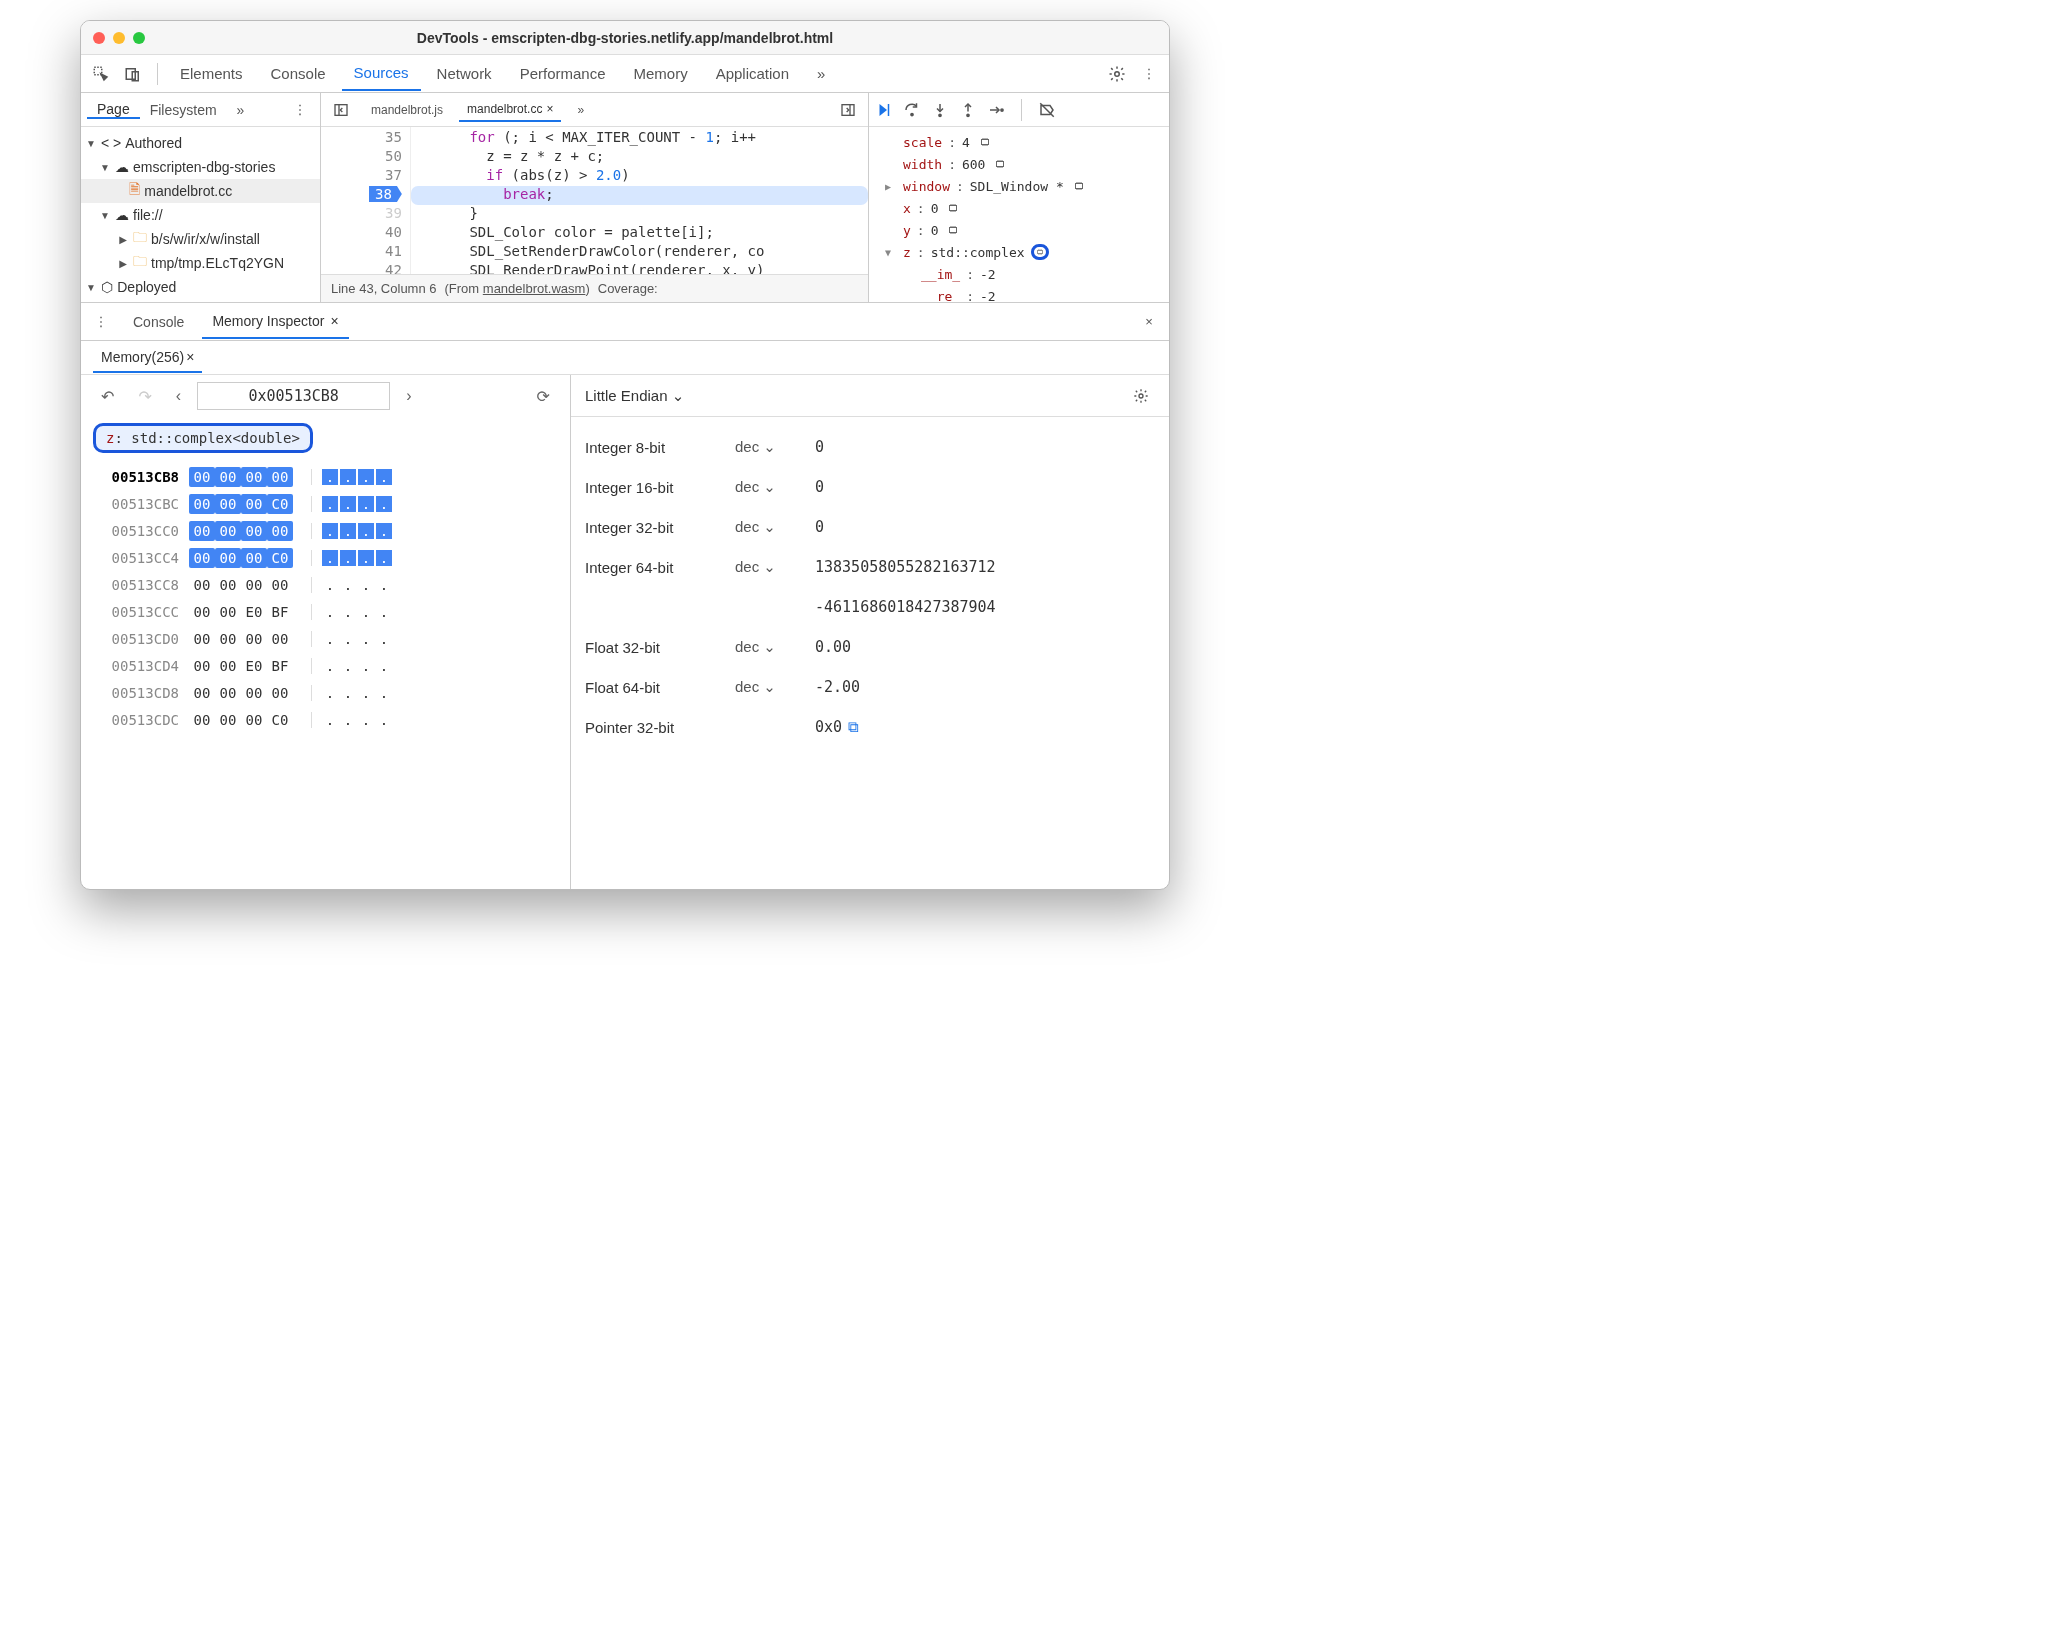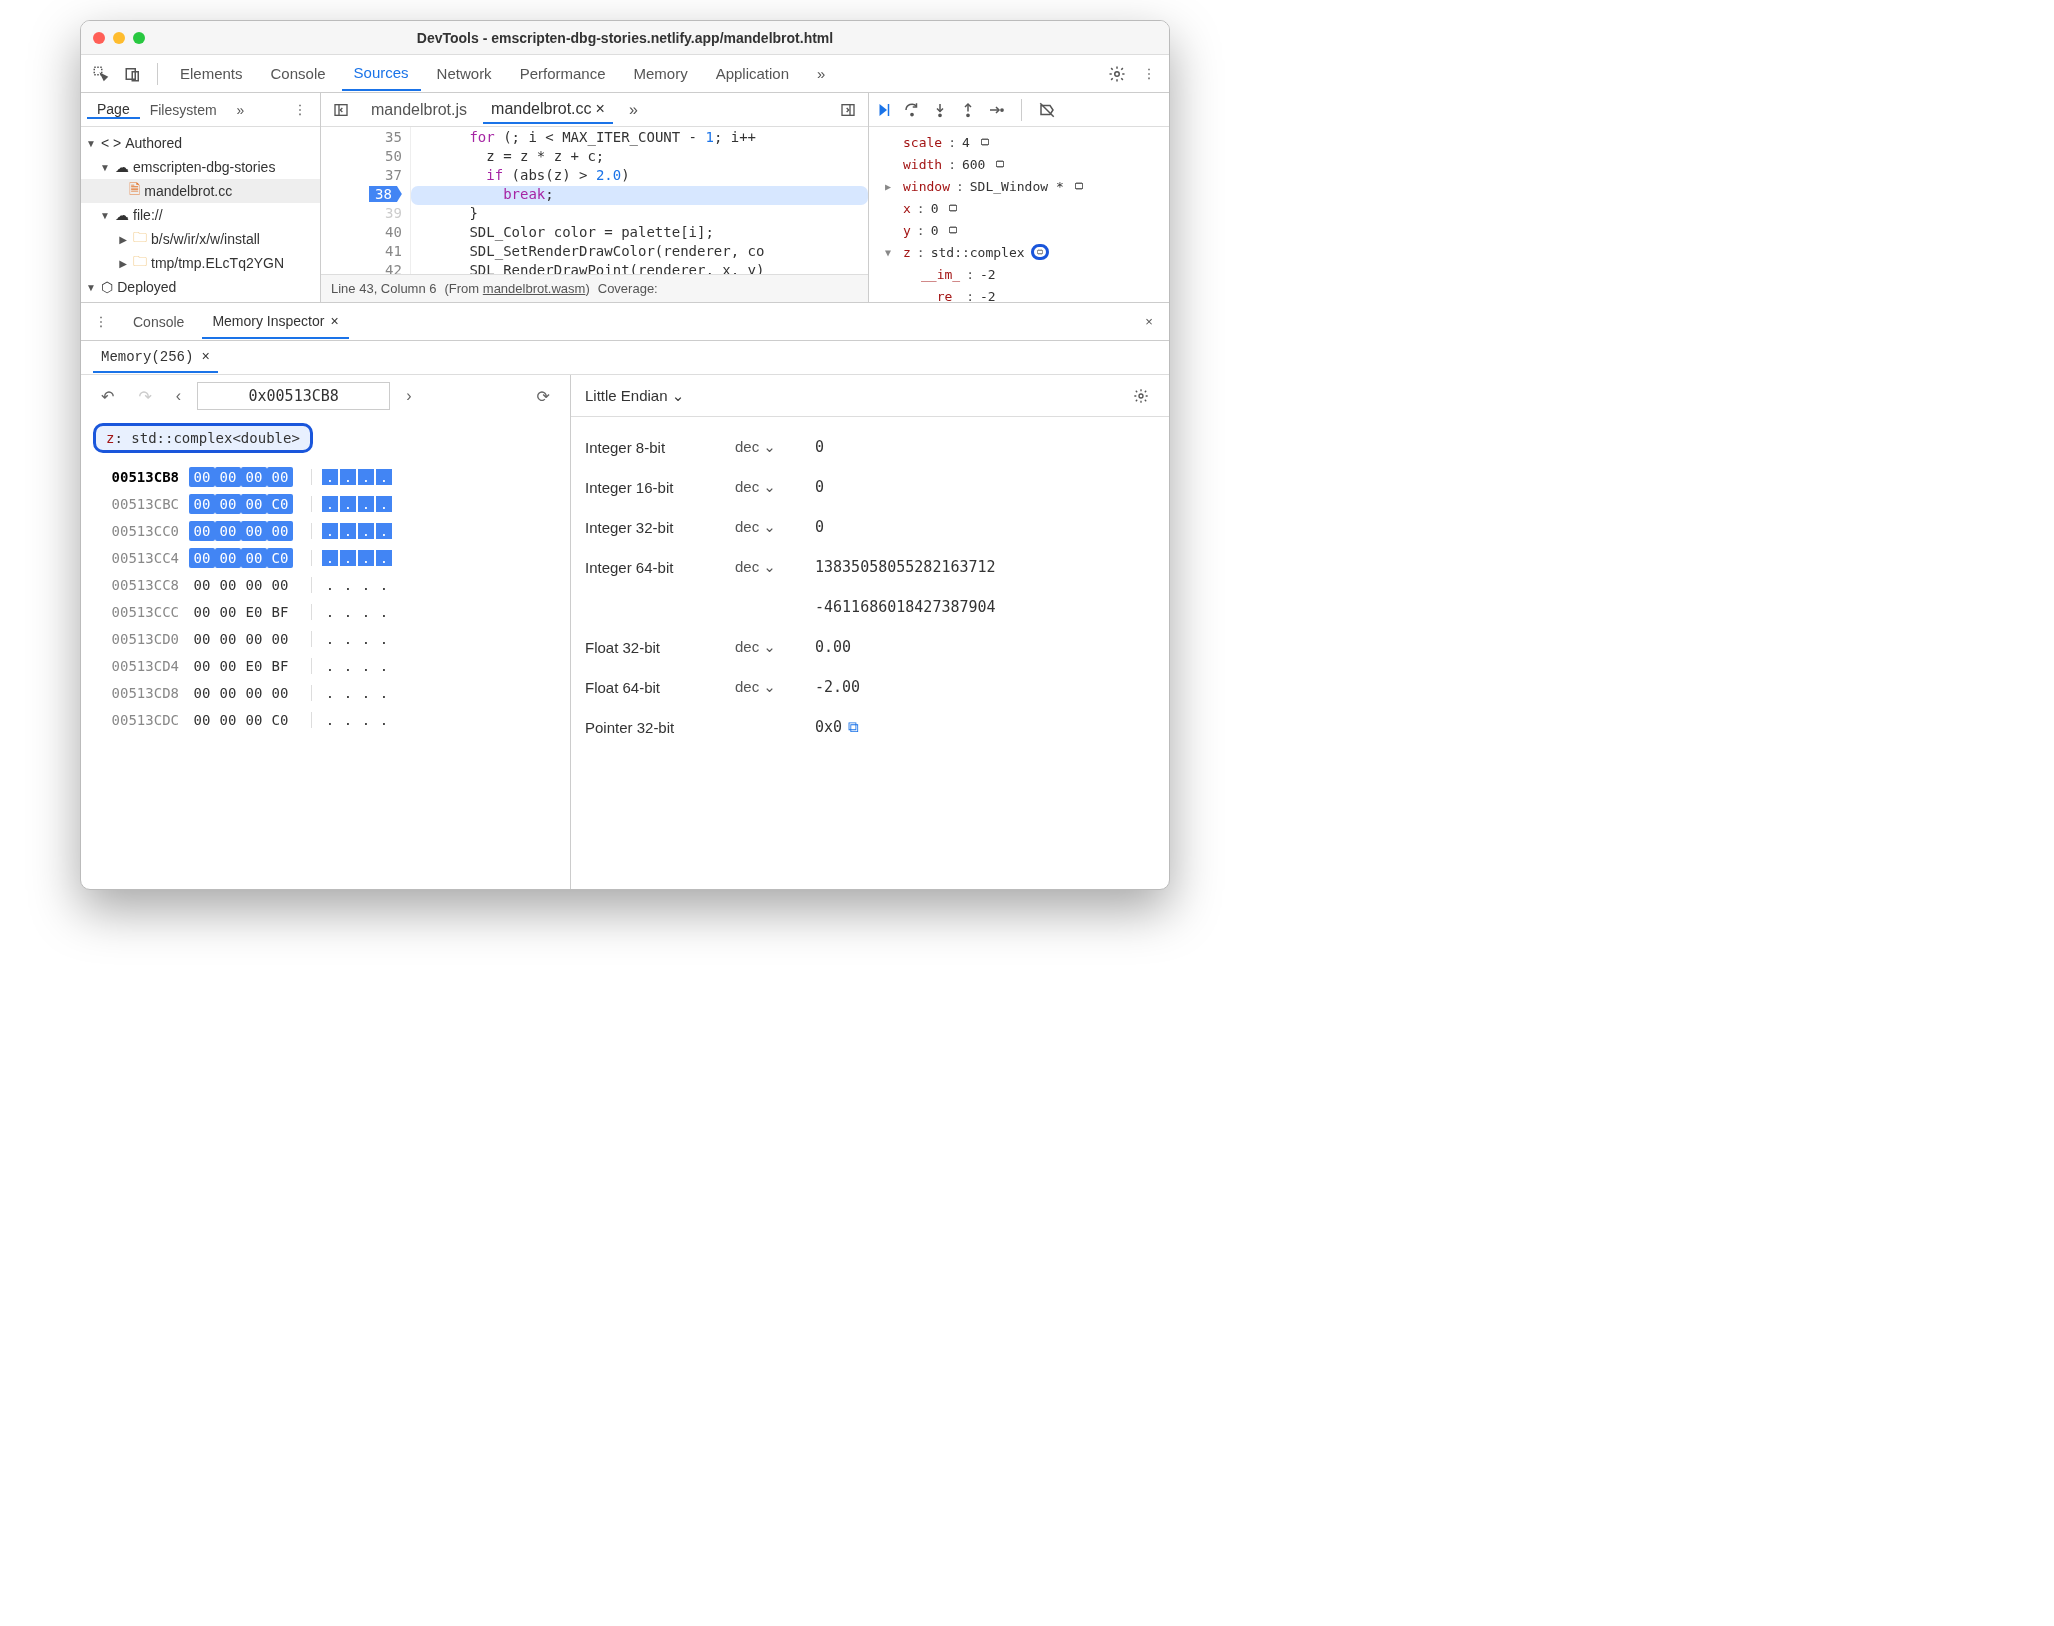--- a/index.html
+++ b/index.html
@@ -62,21 +62,21 @@
 .main-row { display: flex; flex: 0 0 210px; border-bottom: 1px solid #ccc; overflow: hidden; }
 .left-panel { width: 240px; border-right: 1px solid #ccc; display: flex; flex-direction: column; }
 .left-tabs { display: flex; align-items: center; height: 34px; border-bottom: 1px solid #ddd; padding: 0 6px; }
 .ltab { padding: 0 10px; font-size: 14px; color: #555; }
 .ltab.active { color: #333; border-bottom: 2px solid #1a73e8; }
 .tree { flex: 1; overflow: hidden; padding: 4px 0; font-size: 14px; }
 .tree-row { display: flex; align-items: center; height: 24px; padding-left: 4px; gap: 4px; white-space: nowrap; }
 .tri { width: 12px; text-align: center; color: #555; font-size: 10px; }
 .center-panel { flex: 1; display: flex; flex-direction: column; border-right: 1px solid #ccc; min-width: 0; }
 .file-tabs { display: flex; align-items: center; height: 34px; border-bottom: 1px solid #ddd; padding: 0 6px; gap: 8px; }
-.ftab { padding: 4px 8px; font-size: 16px; color: #555; display: flex; align-items: center; gap: 4px; }
+.ftab { padding: 4px 8px; font-size: 12px; color: #555; display: flex; align-items: center; gap: 4px; }
 .ftab.active { color: #333; border-bottom: 2px solid #1a73e8; }
 .code-area { flex: 1; display: flex; font-family: Menlo, Consolas, monospace; font-size: 14px; overflow: hidden; }
 .gutter { background: #fff; text-align: right; color: #888; padding: 2px 8px 2px 14px; border-right: 1px solid #eee; }
 .gutter div { height: 19px; }
 .code { flex: 1; padding: 2px 0; overflow: hidden; }
 .code-line { height: 19px; white-space: pre; padding-left: 8px; }
 .code-line.hl { background: #d7e7ff; border-radius: 7px; }
 .kw { color: #a626a4; }
 .num { color: #1a73e8; }
 .break-marker { background: #4285f4; color: #fff; display: inline-block; padding: 0 10px 0 6px; clip-path: polygon(0 0, 85% 0, 100% 50%, 85% 100%, 0 100%); }
@@ -89,21 +89,21 @@
 .scope-row { height: 22px; display: flex; align-items: center; gap: 6px; white-space: nowrap; }
 .varname { color: #a31515; }
 .varsep { color: #555; }
 .varval { color: #333; }
 .chip { display: inline-flex; align-items: center; justify-content: center; width: 18px; height: 16px; color: #666; font-size: 12px; }
 .ring { border: 3px solid #1a56db; border-radius: 8px; padding: 2px; }
 .mid-row { height: 38px; border-bottom: 1px solid #ccc; display: flex; align-items: center; padding: 0 6px; gap: 8px; }
 .mtab { padding: 8px 10px; font-size: 14px; color: #555; display: flex; align-items: center; gap: 6px; }
 .mtab.active { color: #333; border-bottom: 2px solid #1a73e8; }
 .mem-subtabs { height: 34px; display: flex; align-items: center; border-bottom: 1px solid #ddd; padding: 0 12px; }
-.memtab { padding: 6px 8px; font-size: 14px; color: #333; border-bottom: 2px solid #1a73e8; display: flex; gap: 8px; font-family: Liberation Mono, monospace; }
+.memtab { padding: 6px 8px; font-size: 14px; color: #333; border-bottom: 2px solid #1a73e8; display: flex; gap: 2px; }
 .mem-body { display: flex; flex: 1; overflow: hidden; }
 .mem-left { width: 490px; border-right: 1px solid #ccc; display: flex; flex-direction: column; }
 .mem-toolbar { height: 42px; display: flex; align-items: center; padding: 0 12px; gap: 8px; }
 .addr-input {
   flex: 1; height: 28px; border: 1px solid #ccc; text-align: center;
   font-family: Menlo, monospace; font-size: 15px; color: #333;
 }
 .arrow { color: #666; padding: 0 8px; cursor: pointer; font-size: 16px; }
 .chip-label {
   display: inline-flex; align-items: center;

